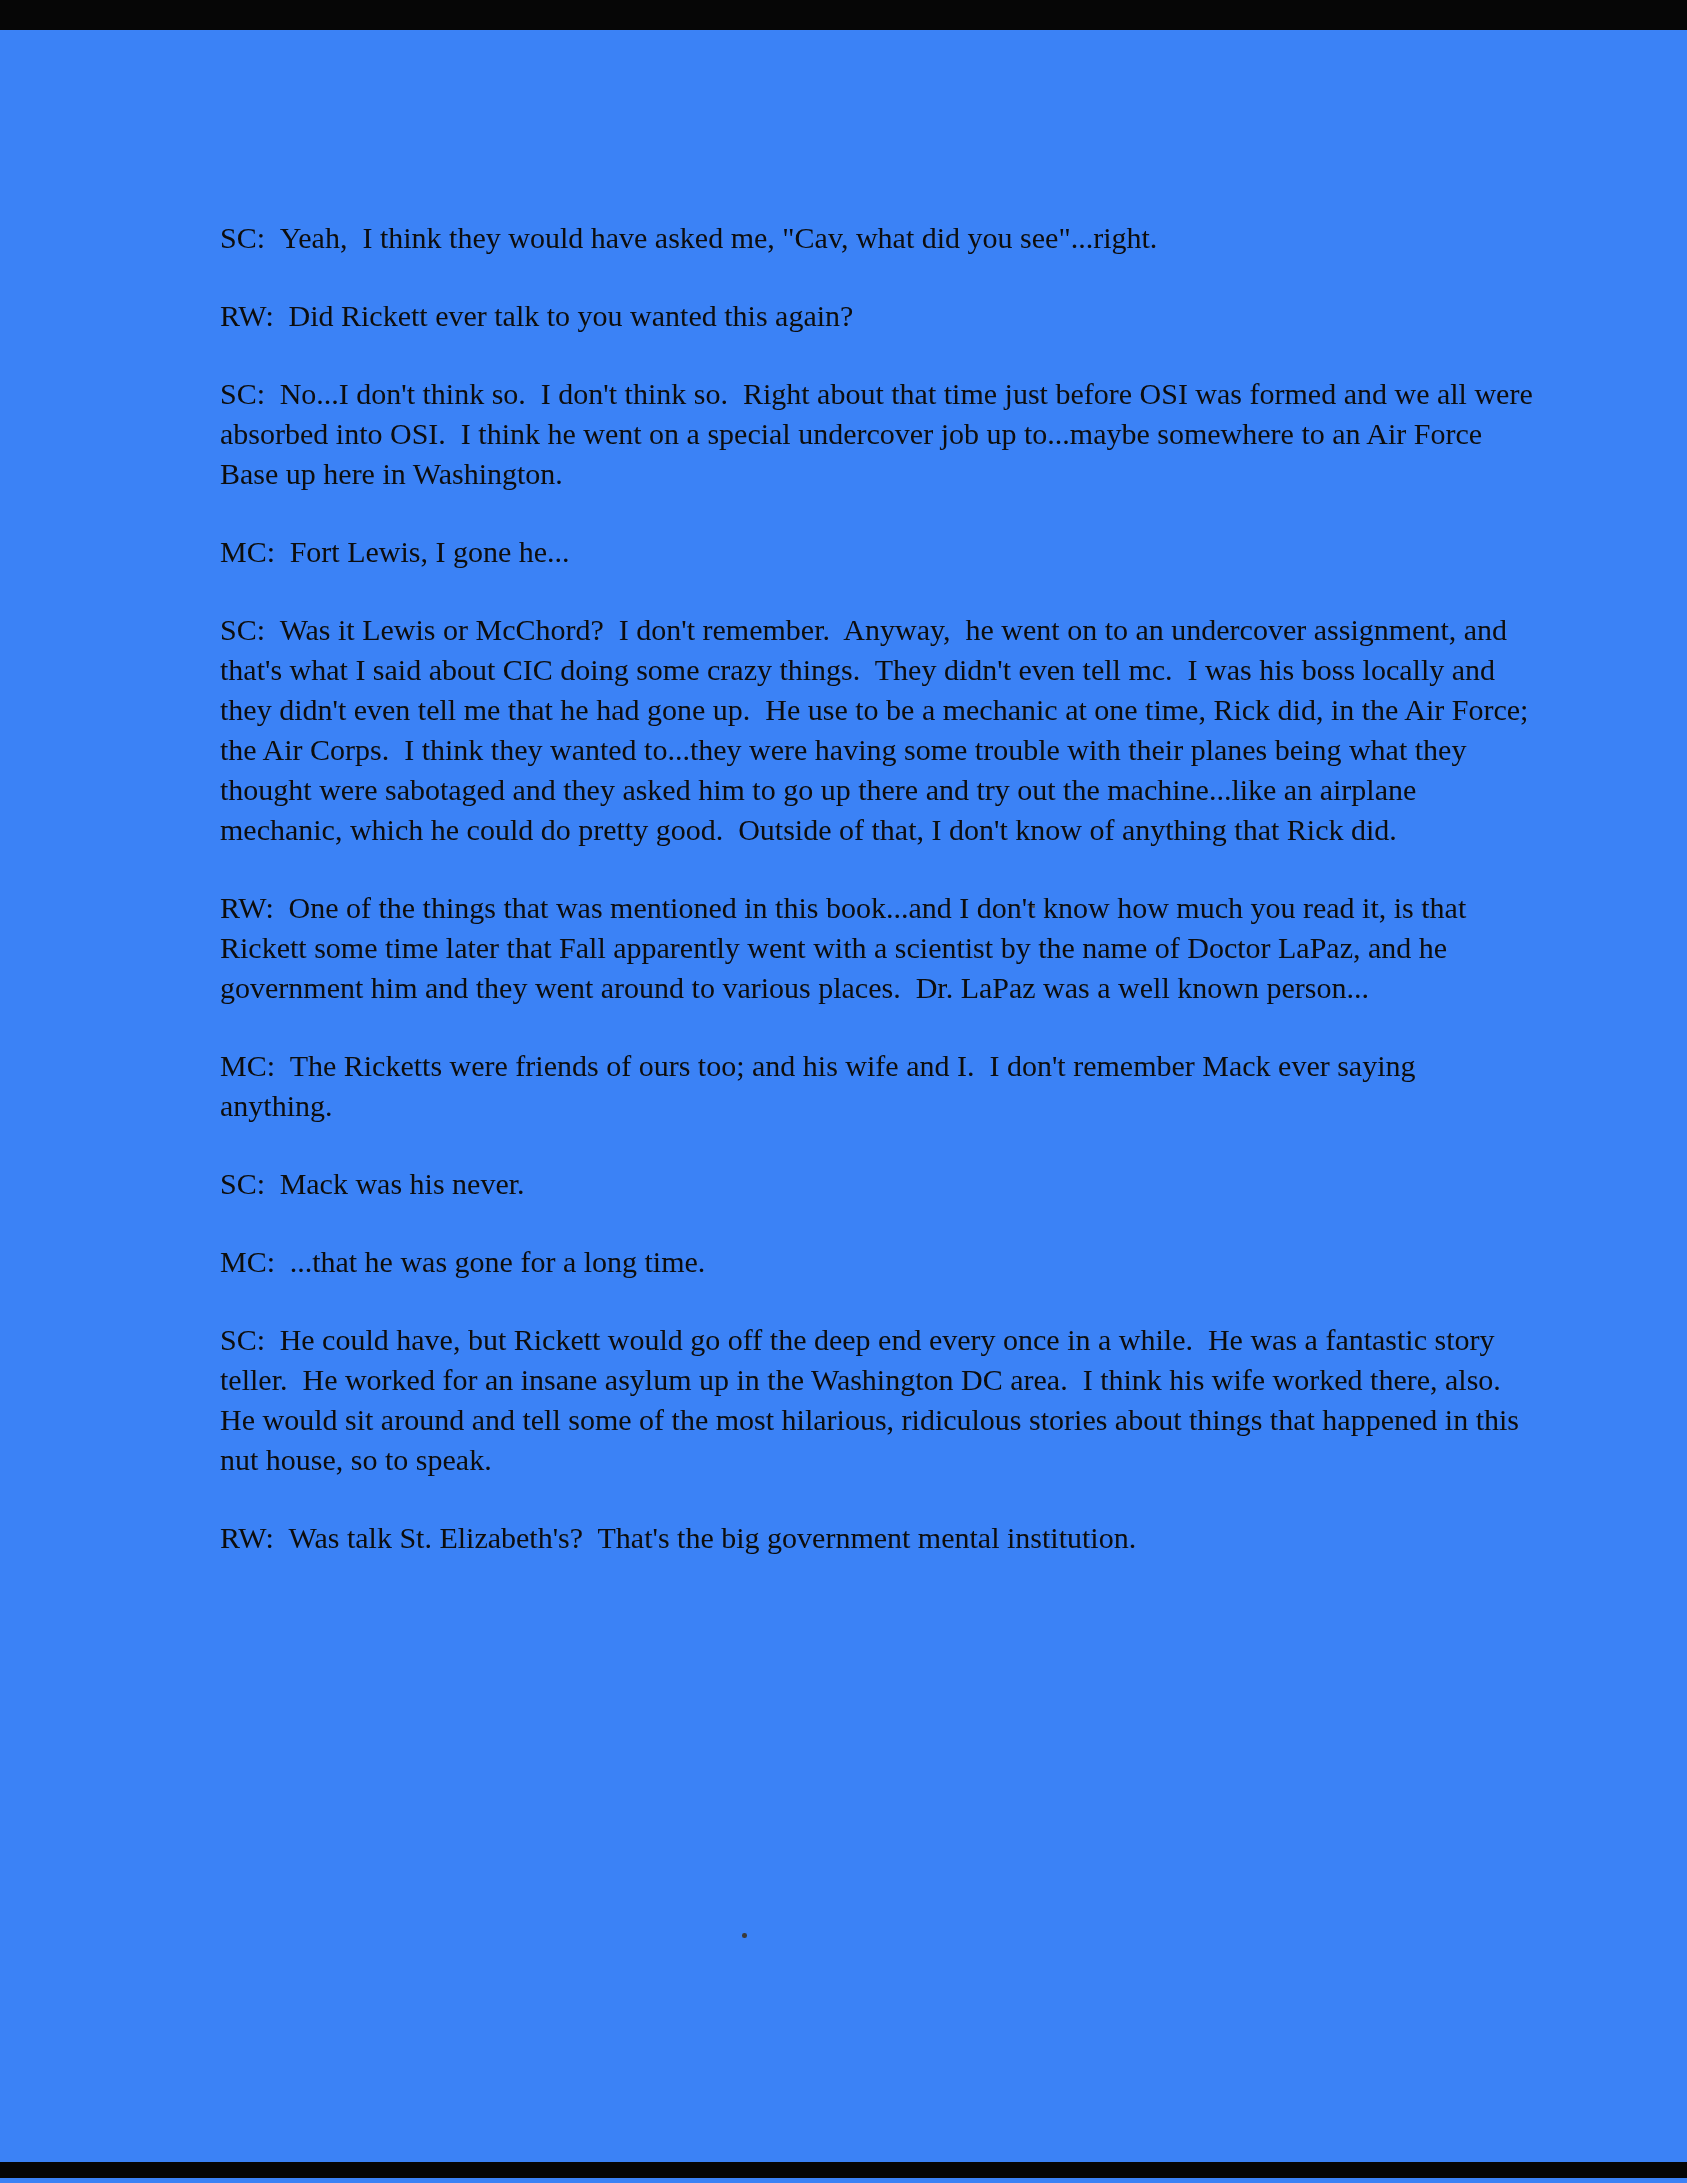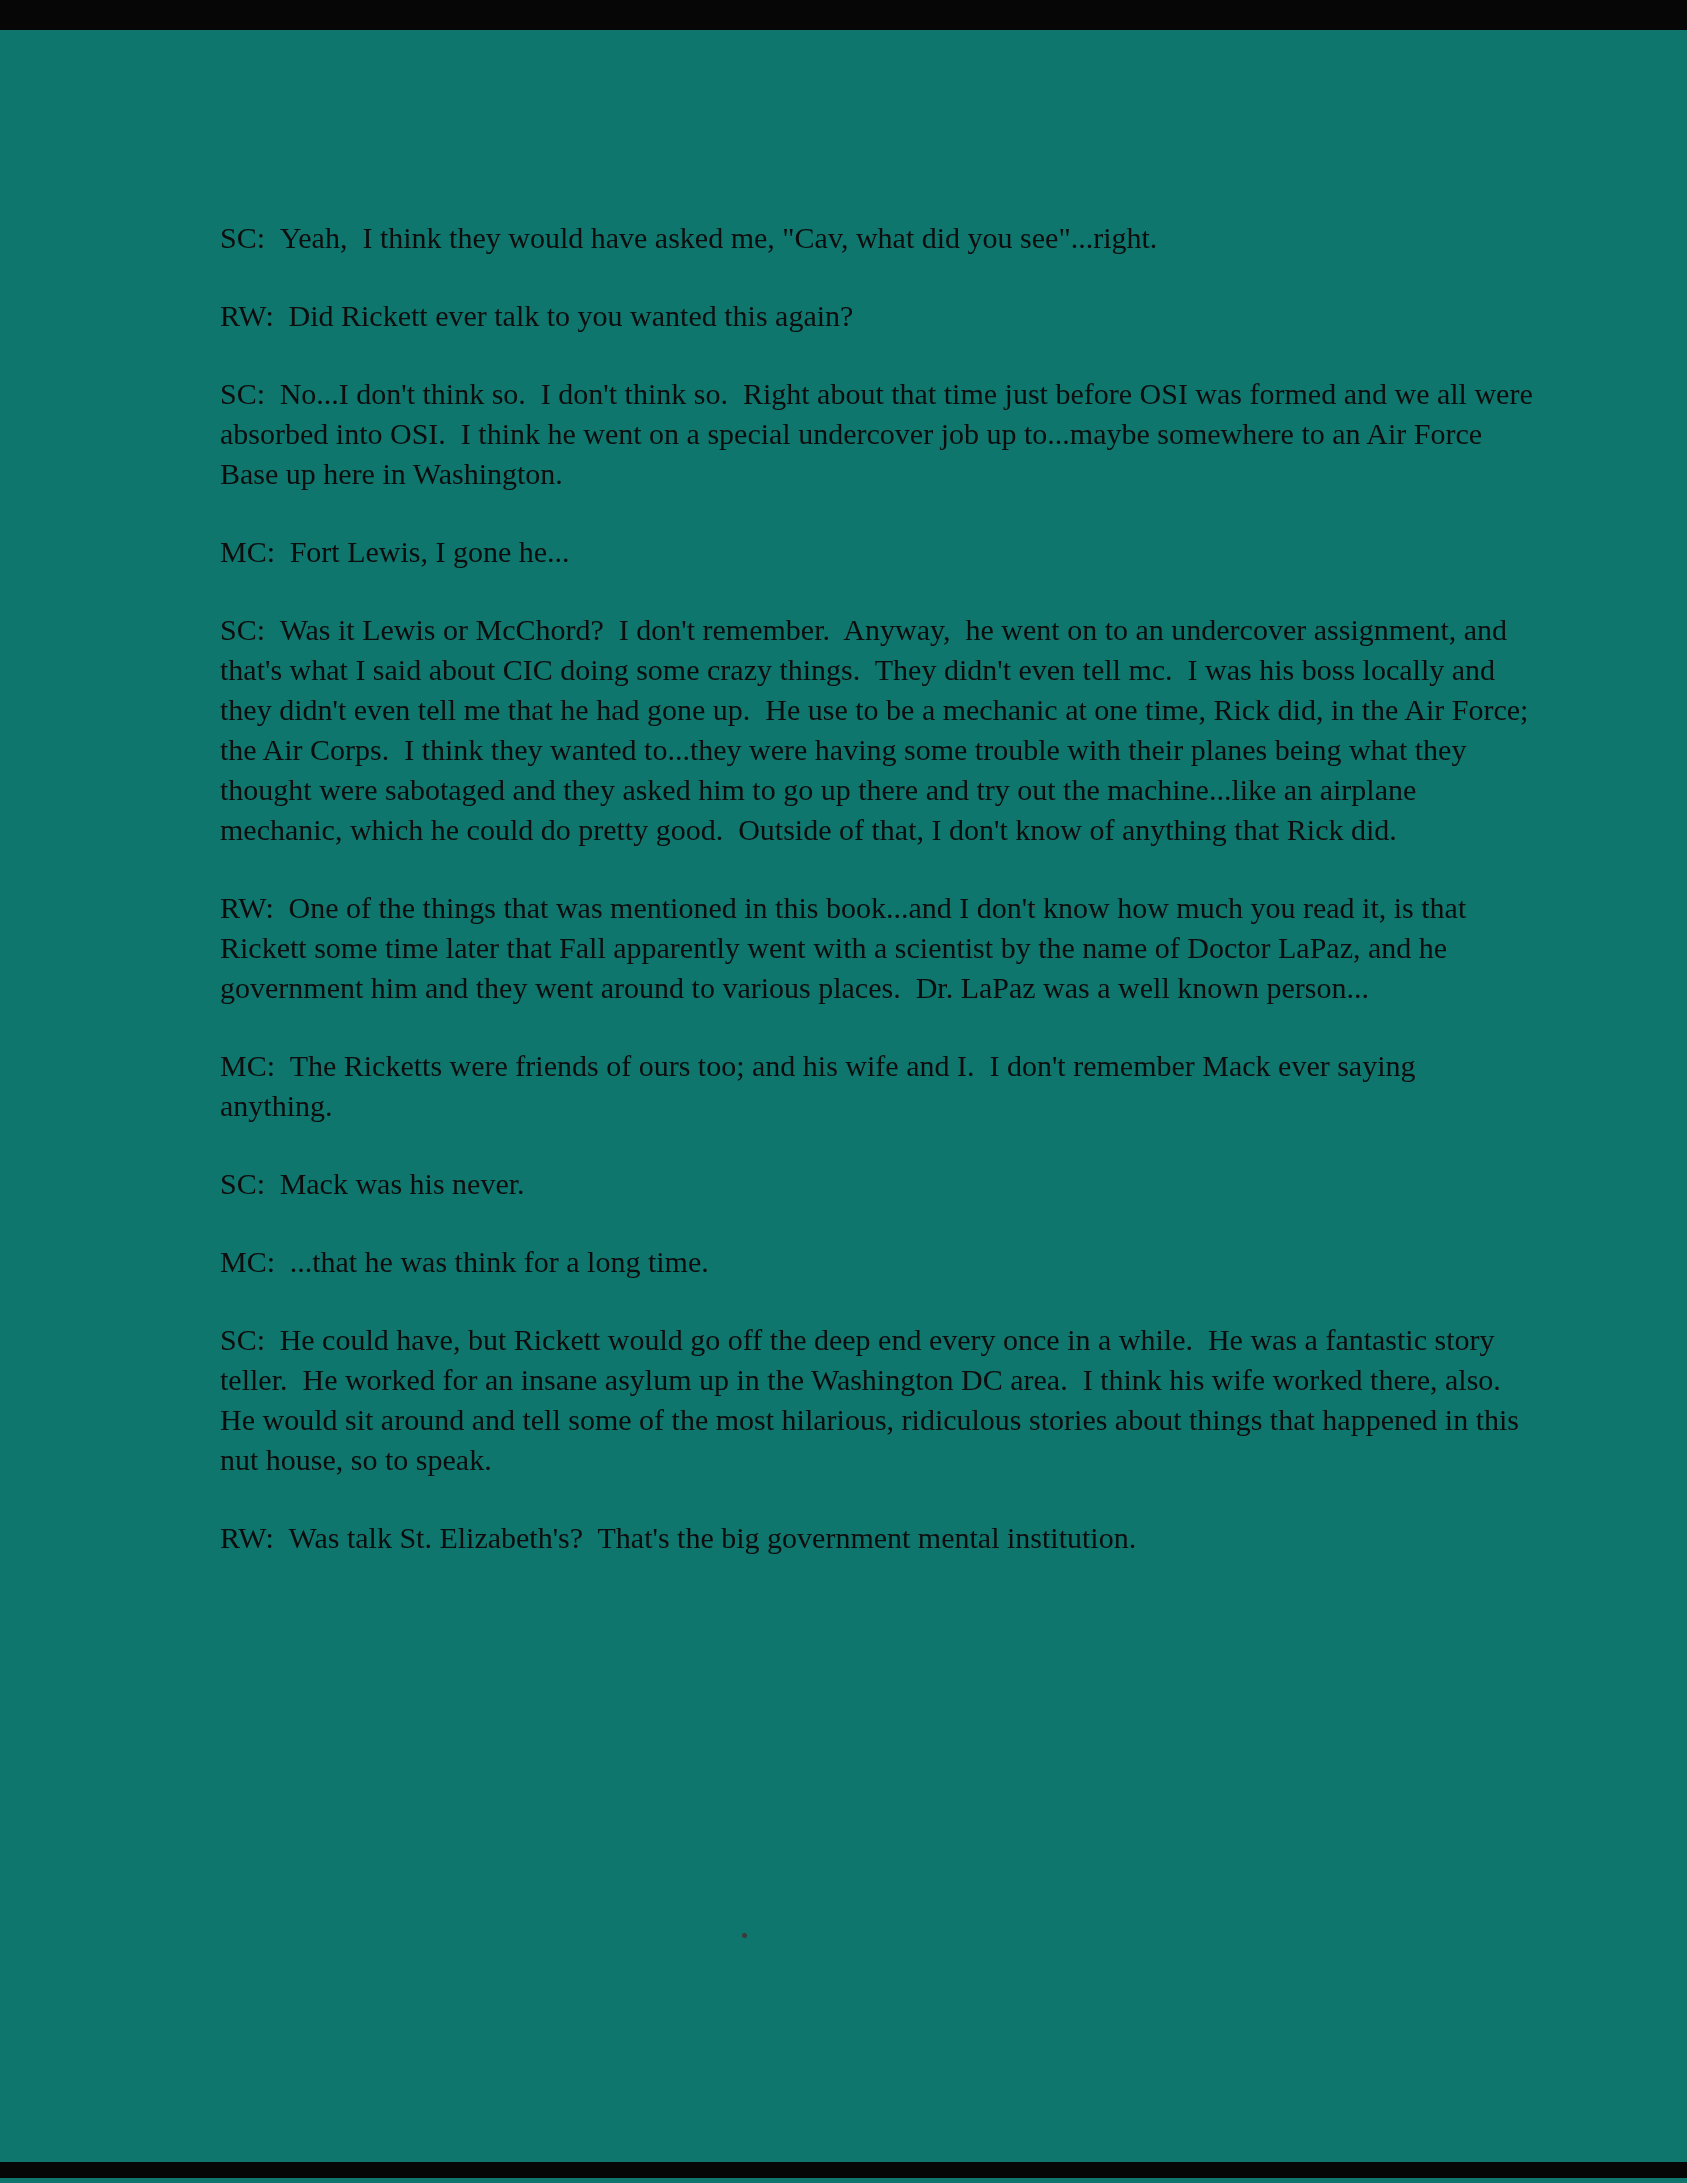--- a/index.html
+++ b/index.html
@@ -4,21 +4,21 @@
 <style>
   html, body {
     margin: 0;
     padding: 0;
     background: #e9e9e7;
   }
   .page {
     position: relative;
     width: 1687px;
     height: 2183px;
-    background: #0f766e;
+    background: #3b82f6;
     overflow: hidden;
     font-family: "Liberation Serif", serif;
     color: #0d0d0d;
   }
   .scan-bar {
     position: absolute;
     left: 0;
     width: 100%;
     background: #060606;
   }
@@ -54,21 +54,21 @@
 
   <div class="content">
     <p class="para"><span class="speaker">SC:</span><span class="ptext">Yeah,  I think they would have asked me, "Cav, what did you see"...right.</span></p>
     <p class="para"><span class="speaker">RW:</span><span class="ptext">Did Rickett ever talk to you wanted this again?</span></p>
     <p class="para"><span class="speaker">SC:</span><span class="ptext">No...I don't think so.  I don't think so.  Right about that time just before OSI was formed and we all were absorbed into OSI.  I think he went on a special undercover job up to...maybe somewhere to an Air Force Base up here in Washington.</span></p>
     <p class="para"><span class="speaker">MC:</span><span class="ptext">Fort Lewis, I gone he...</span></p>
     <p class="para"><span class="speaker">SC:</span><span class="ptext">Was it Lewis or McChord?  I don't remember.  Anyway,  he went on to an undercover assignment, and that's what I said about CIC doing some crazy things.  They didn't even tell mc.  I was his boss locally and they didn't even tell me that he had gone up.  He use to be a mechanic at one time, Rick did, in the Air Force; the Air Corps.  I think they wanted to...they were having some trouble with their planes being what they thought were sabotaged and they asked him to go up there and try out the machine...like an airplane mechanic, which he could do pretty good.  Outside of that, I don't know of anything that Rick did.</span></p>
     <p class="para"><span class="speaker">RW:</span><span class="ptext">One of the things that was mentioned in this book...and I don't know how much you read it, is that Rickett some time later that Fall apparently went with a scientist by the name of Doctor LaPaz, and he government him and they went around to various places.  Dr. LaPaz was a well known person...</span></p>
     <p class="para"><span class="speaker">MC:</span><span class="ptext">The Ricketts were friends of ours too; and his wife and I.  I don't remember Mack ever saying anything.</span></p>
     <p class="para"><span class="speaker">SC:</span><span class="ptext">Mack was his never.</span></p>
-    <p class="para"><span class="speaker">MC:</span><span class="ptext">...that he was think for a long time.</span></p>
+    <p class="para"><span class="speaker">MC:</span><span class="ptext">...that he was gone for a long time.</span></p>
     <p class="para"><span class="speaker">SC:</span><span class="ptext">He could have, but Rickett would go off the deep end every once in a while.  He was a fantastic story teller.  He worked for an insane asylum up in the Washington DC area.  I think his wife worked there, also. He would sit around and tell some of the most hilarious, ridiculous stories about things that happened in this nut house, so to speak.</span></p>
     <p class="para"><span class="speaker">RW:</span><span class="ptext">Was talk St. Elizabeth's?  That's the big government mental institution.</span></p>
   </div>
 
   <div class="stray-dot" style="left:742px; top:1933px;"></div>
   <div class="stray-dot" style="left:1032px; top:905px; width:3.3px; height:3.3px; background:#555;"></div>
 
   <div class="scan-bar bottom"></div>
 </div>
 

